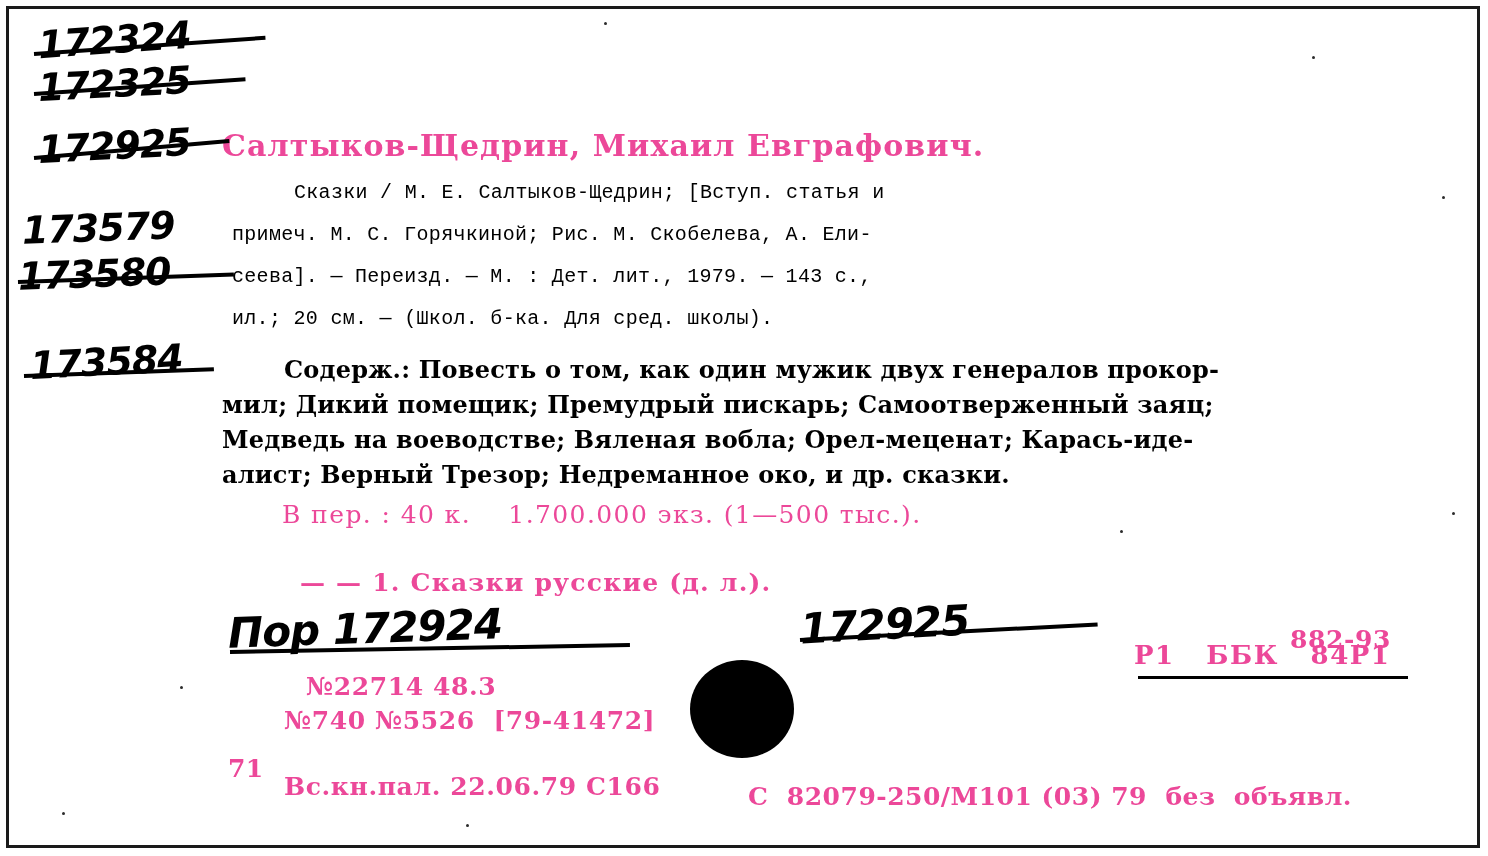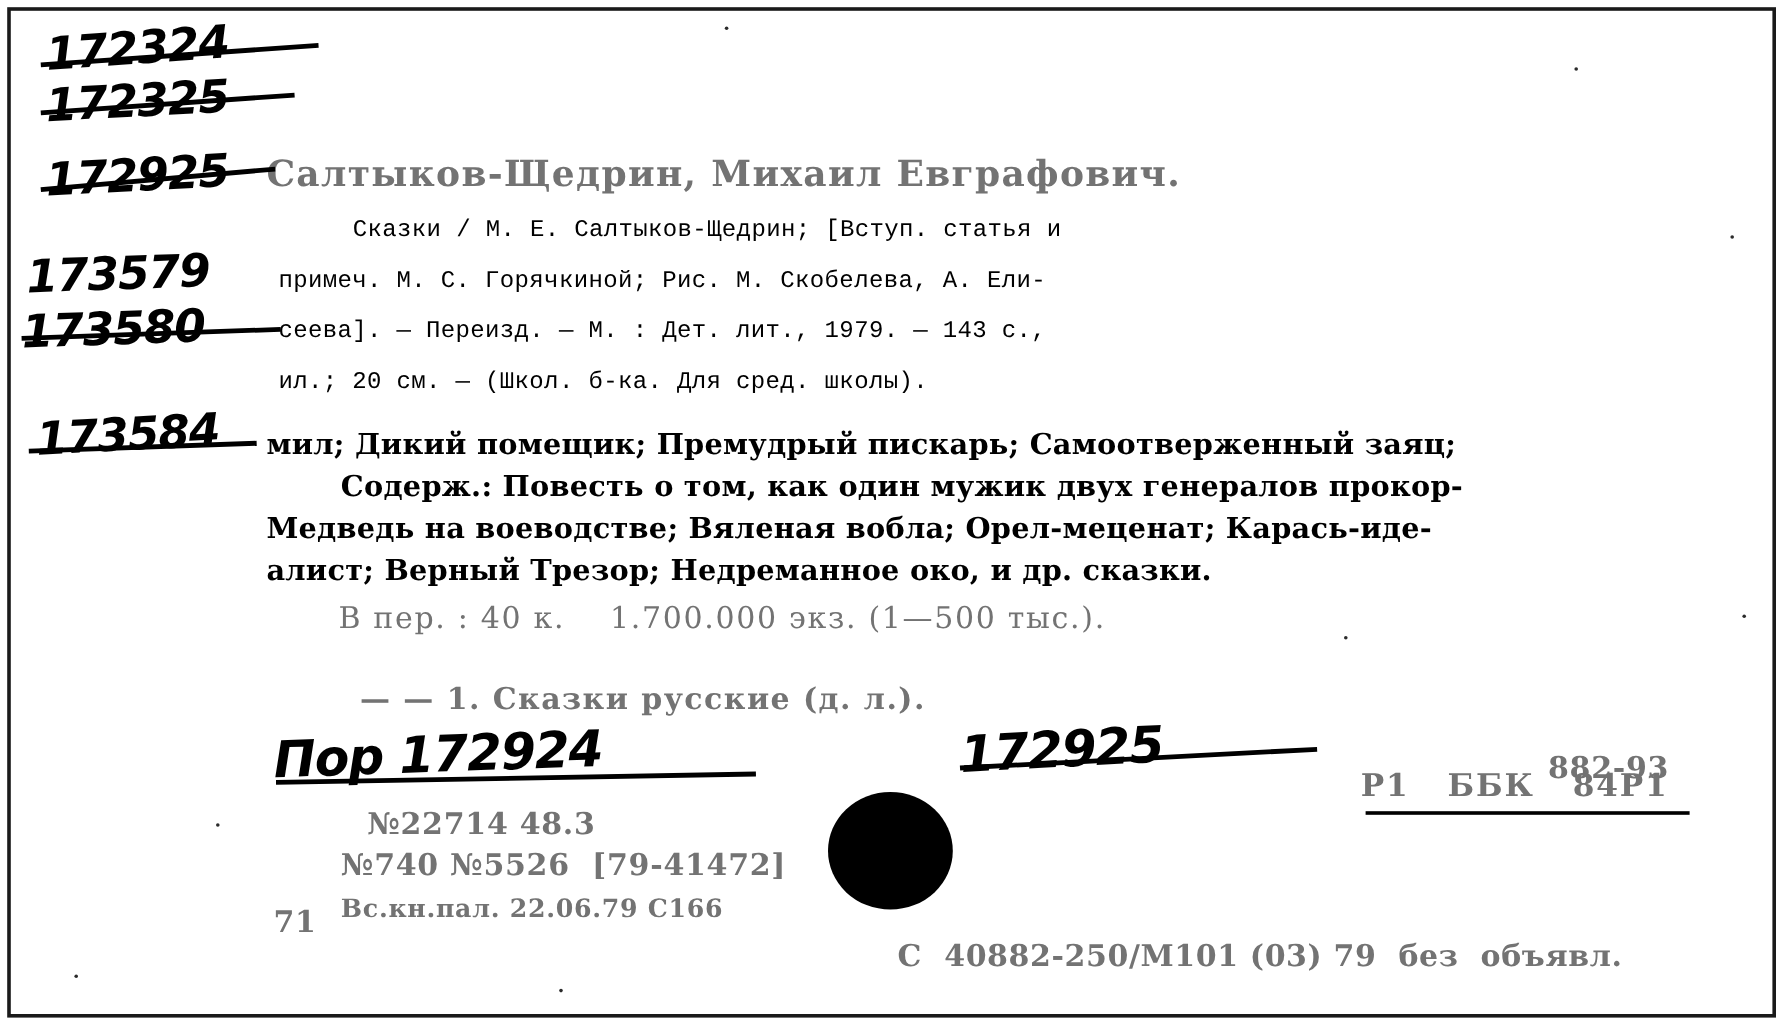--- a/index.html
+++ b/index.html
@@ -26,21 +26,21 @@
     width: 1474px;
     height: 842px;
     border: 3px solid #1a1a1a;
     box-sizing: border-box;
   }
 
   
   .printed {
     position: absolute;
     font-family: "DejaVu Serif", serif;
-    color: #737373;
+    color: #ec4899;
     white-space: pre;
     letter-spacing: 0.4px;
   }
 
   .heading {
     left: 222px;
     top: 128px;
     font-size: 30px;
     font-weight: bold;
     letter-spacing: 1.1px;
@@ -109,22 +109,22 @@
   }
   .acc2 {
     left: 284px;
     top: 706px;
     font-size: 25px;
     font-weight: bold;
     letter-spacing: 0.6px;
   }
   .acc3 {
     left: 284px;
-    top: 744px;
-    font-size: 21px;
+    top: 772px;
+    font-size: 25px;
     font-weight: bold;
     letter-spacing: 0.6px;
   }
   .gp {
     left: 738px;
     top: 710px;
     font-size: 22px;
     font-weight: bold;
   }
 
@@ -221,41 +221,41 @@
   <div class="printed heading">Салтыков-Щедрин, Михаил Евграфович.</div>
 
   <div class="body-block">
     <span class="ln indent">Сказки / М. Е. Салтыков-Щедрин; [Вступ. статья и</span>
     <span class="ln">примеч. М. С. Горячкиной; Рис. М. Скобелева, А. Ели-</span>
     <span class="ln">сеева]. — Переизд. — М. : Дет. лит., 1979. — 143 с.,</span>
     <span class="ln">ил.; 20 см. — (Школ. б-ка. Для сред. школы).</span>
   </div>
 
   <div class="contents-block">
+    <span class="ln indent">Содерж.: Повесть о том, как один мужик двух генералов прокор-</span>
     <span class="ln">мил; Дикий помещик; Премудрый пискарь; Самоотверженный заяц;</span>
-    <span class="ln indent">Содерж.: Повесть о том, как один мужик двух генералов прокор-</span>
     <span class="ln">Медведь на воеводстве; Вяленая вобла; Орел-меценат; Карась-иде-</span>
     <span class="ln">алист; Верный Трезор; Недреманное око, и др. сказки.</span>
   </div>
 
   <div class="printed price-line">В пер. : 40 к.    1.700.000 экз. (1—500 тыс.).</div>
 
   <div class="printed subject-line">— — 1. Сказки русские (д. л.).</div>
 
   <div class="printed acc1">№22714 48.3</div>
   <div class="printed acc2-num">71</div>
   <div class="printed acc2">№740 №5526  [79-41472]</div>
   <div class="printed acc3">Вс.кн.пал. 22.06.79 С166</div>
   <div class="printed gp">гп</div>
 
   <div class="printed classnum">882-93</div>
   <div class="printed bbk">Р1   ББК   84Р1</div>
   <div class="bbk-rule"></div>
 
-  <div class="printed imprint">С  40882-250/М101 (03) 79  без  объявл.</div>
+  <div class="printed imprint">С  82079-250/М101 (03) 79  без  объявл.</div>
 
   <div class="hand hw1">172324</div>
   <div class="strike-through s1"></div>
 
   <div class="hand hw2">172325</div>
   <div class="strike-through s2"></div>
 
   <div class="hand hw3">172925</div>
   <div class="strike-through s3"></div>
 

